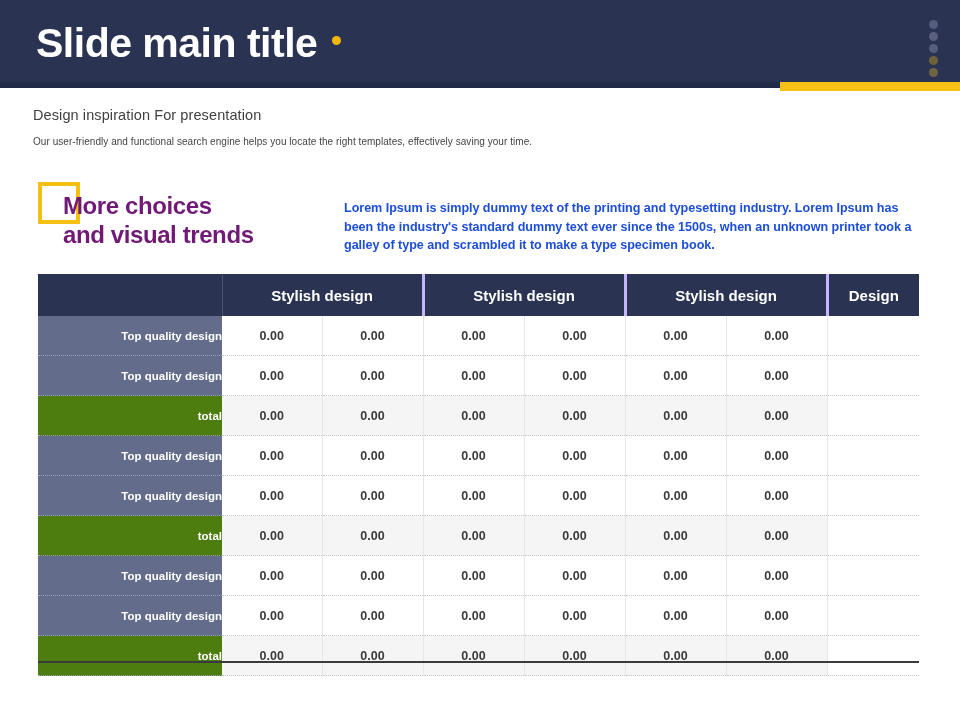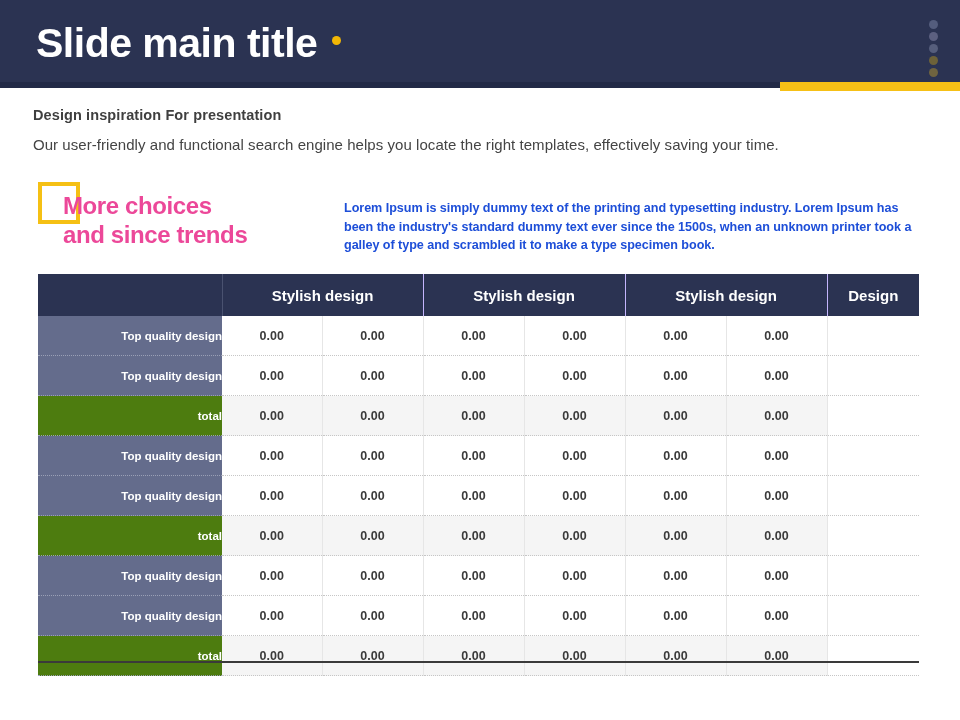--- a/index.html
+++ b/index.html
@@ -78,50 +78,50 @@
   .dot-c { background: #565e7c; }
   .dot-d { background: #6d6239; }
   .dot-e { background: #6f6440; }
 
   
   .subhead {
     position: absolute;
     left: 33px;
     top: 107px;
     font-size: 14.5px;
-    font-weight: bold;
+    font-weight: normal;
     color: #3f3f3f;
     letter-spacing: 0.1px;
   }
   .subcopy {
     position: absolute;
     left: 33px;
     top: 136px;
-    font-size: 15px;
+    font-size: 10px;
     color: #444444;
     letter-spacing: 0.05px;
   }
 
   
   .yellow-square {
     position: absolute;
     left: 38px;
     top: 182px;
     width: 34px;
     height: 34px;
     border: 4px solid #f5c014;
     box-sizing: content-box;
   }
   .headline {
     position: absolute;
     left: 63px;
     top: 191px;
     font-size: 24px;
     font-weight: bold;
-    color: #ec4899;
+    color: #701a75;
     line-height: 29px;
     letter-spacing: -0.4px;
   }
   .headline .l2 { display: block; }
 
   .body-copy {
     position: absolute;
     left: 344px;
     top: 199px;
     width: 572px;
@@ -151,21 +151,21 @@
   }
   
   .thead-row th {
     height: 42px;
     background: #2b3352;
     color: #ffffff;
     font-size: 15px;
     font-weight: bold;
     text-align: center;
     vertical-align: middle;
-    border-right: 1px solid #c4b5fd;
+    border-right: 3px solid #c4b5fd;
   }
   .thead-row th.th-blank {
     background: #2b3352;
     border-right: 1px solid #4a5270;
   }
   .thead-row th.th-last { border-right: none; margin-top: 8px; }
 
   
   td.row-label {
     width: 184px;
@@ -228,21 +228,21 @@
 </div>
 <div class="header-underline"></div>
 <div class="header-accent-bar"></div>
 
 <div class="subhead">Design inspiration For presentation</div>
 <div class="subcopy">Our user-friendly and functional search engine helps you locate the right templates, effectively saving your time.</div>
 
 <div class="yellow-square"></div>
 <div class="headline">
   <span>More choices</span>
-  <span class="l2">and since trends</span>
+  <span class="l2">and visual trends</span>
 </div>
 <div class="body-copy">Lorem Ipsum is simply dummy text of the printing and typesetting industry. Lorem Ipsum has been the industry's standard dummy text ever since the 1500s, when an unknown printer took a galley of type and scrambled it to make a type specimen book.</div>
 
 <div class="table-wrap">
   <table class="data-table">
     <colgroup>
       <col style="width:184px">
       <col style="width:100px">
         <col style="width:101px">
       <col style="width:101px">

